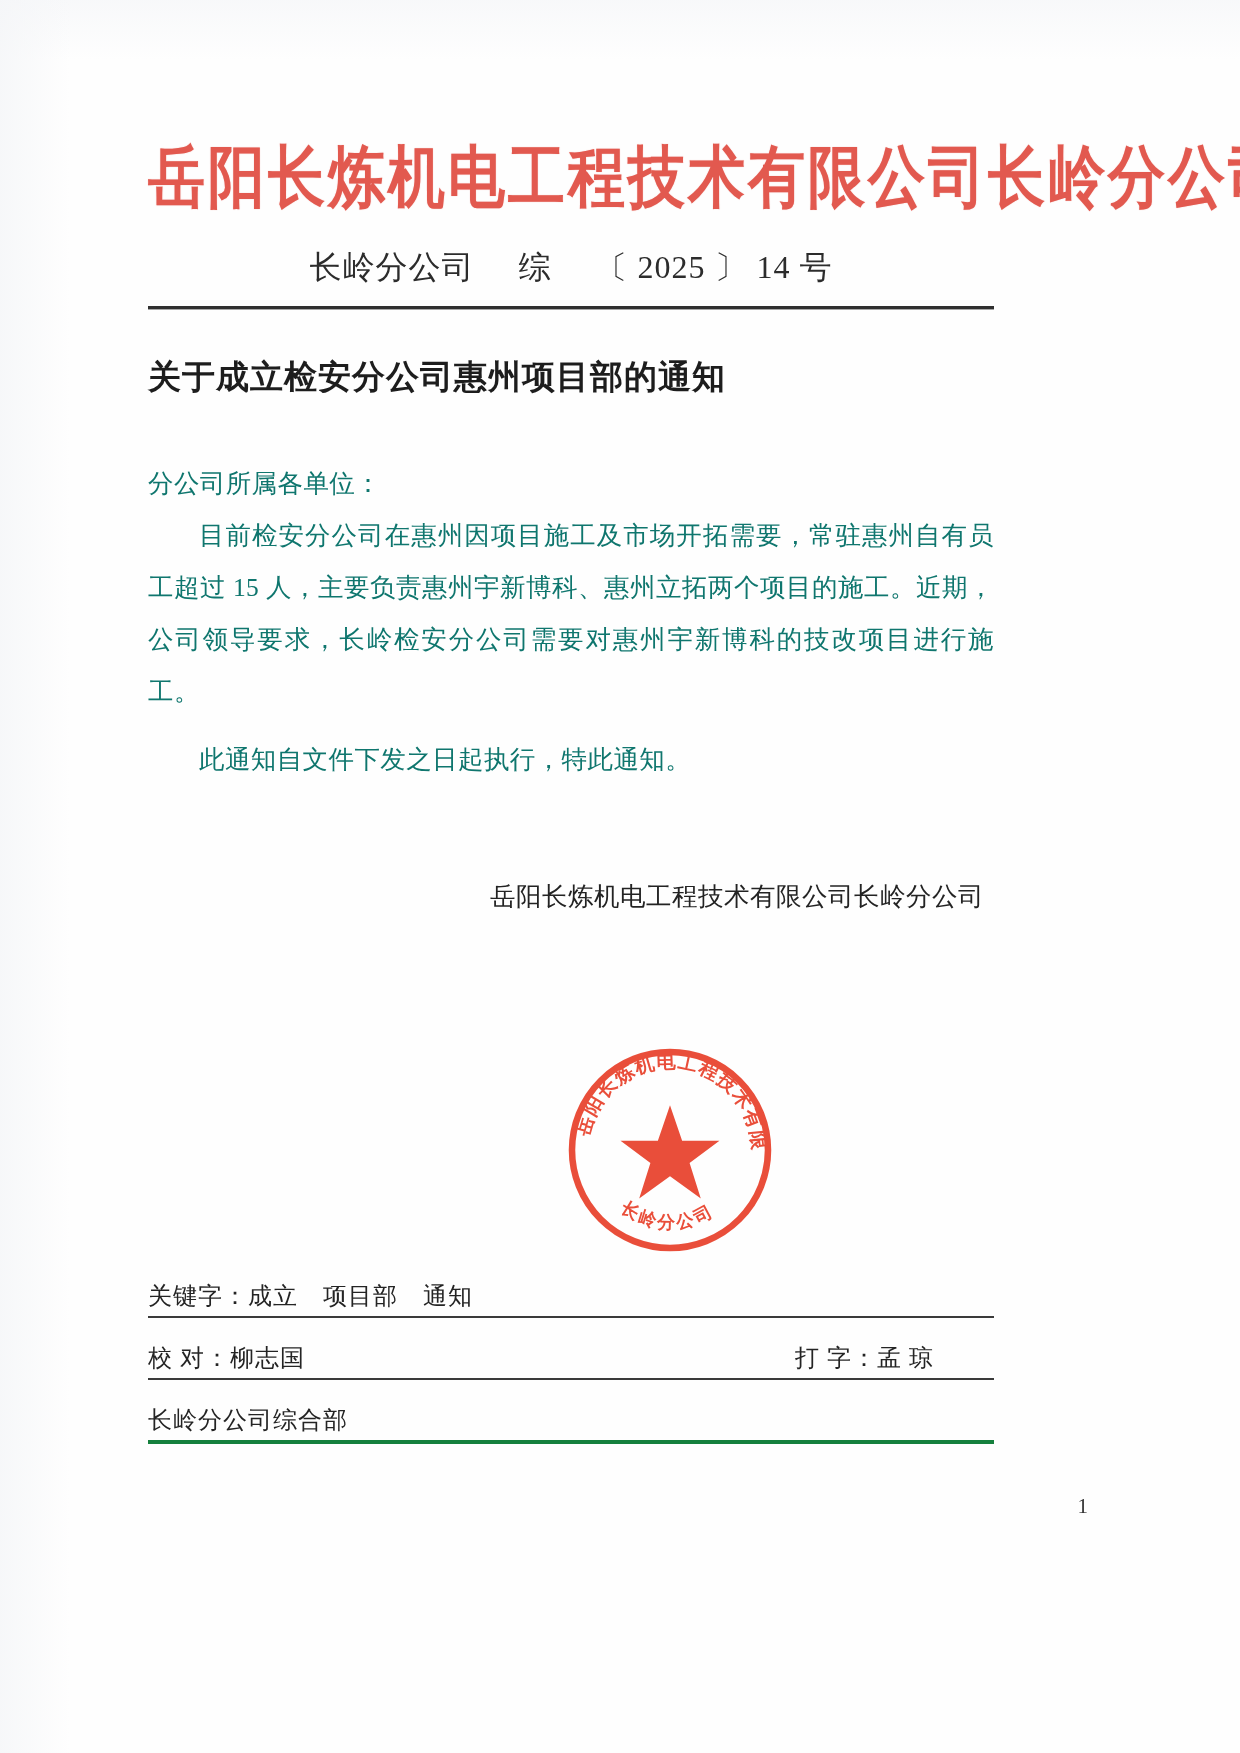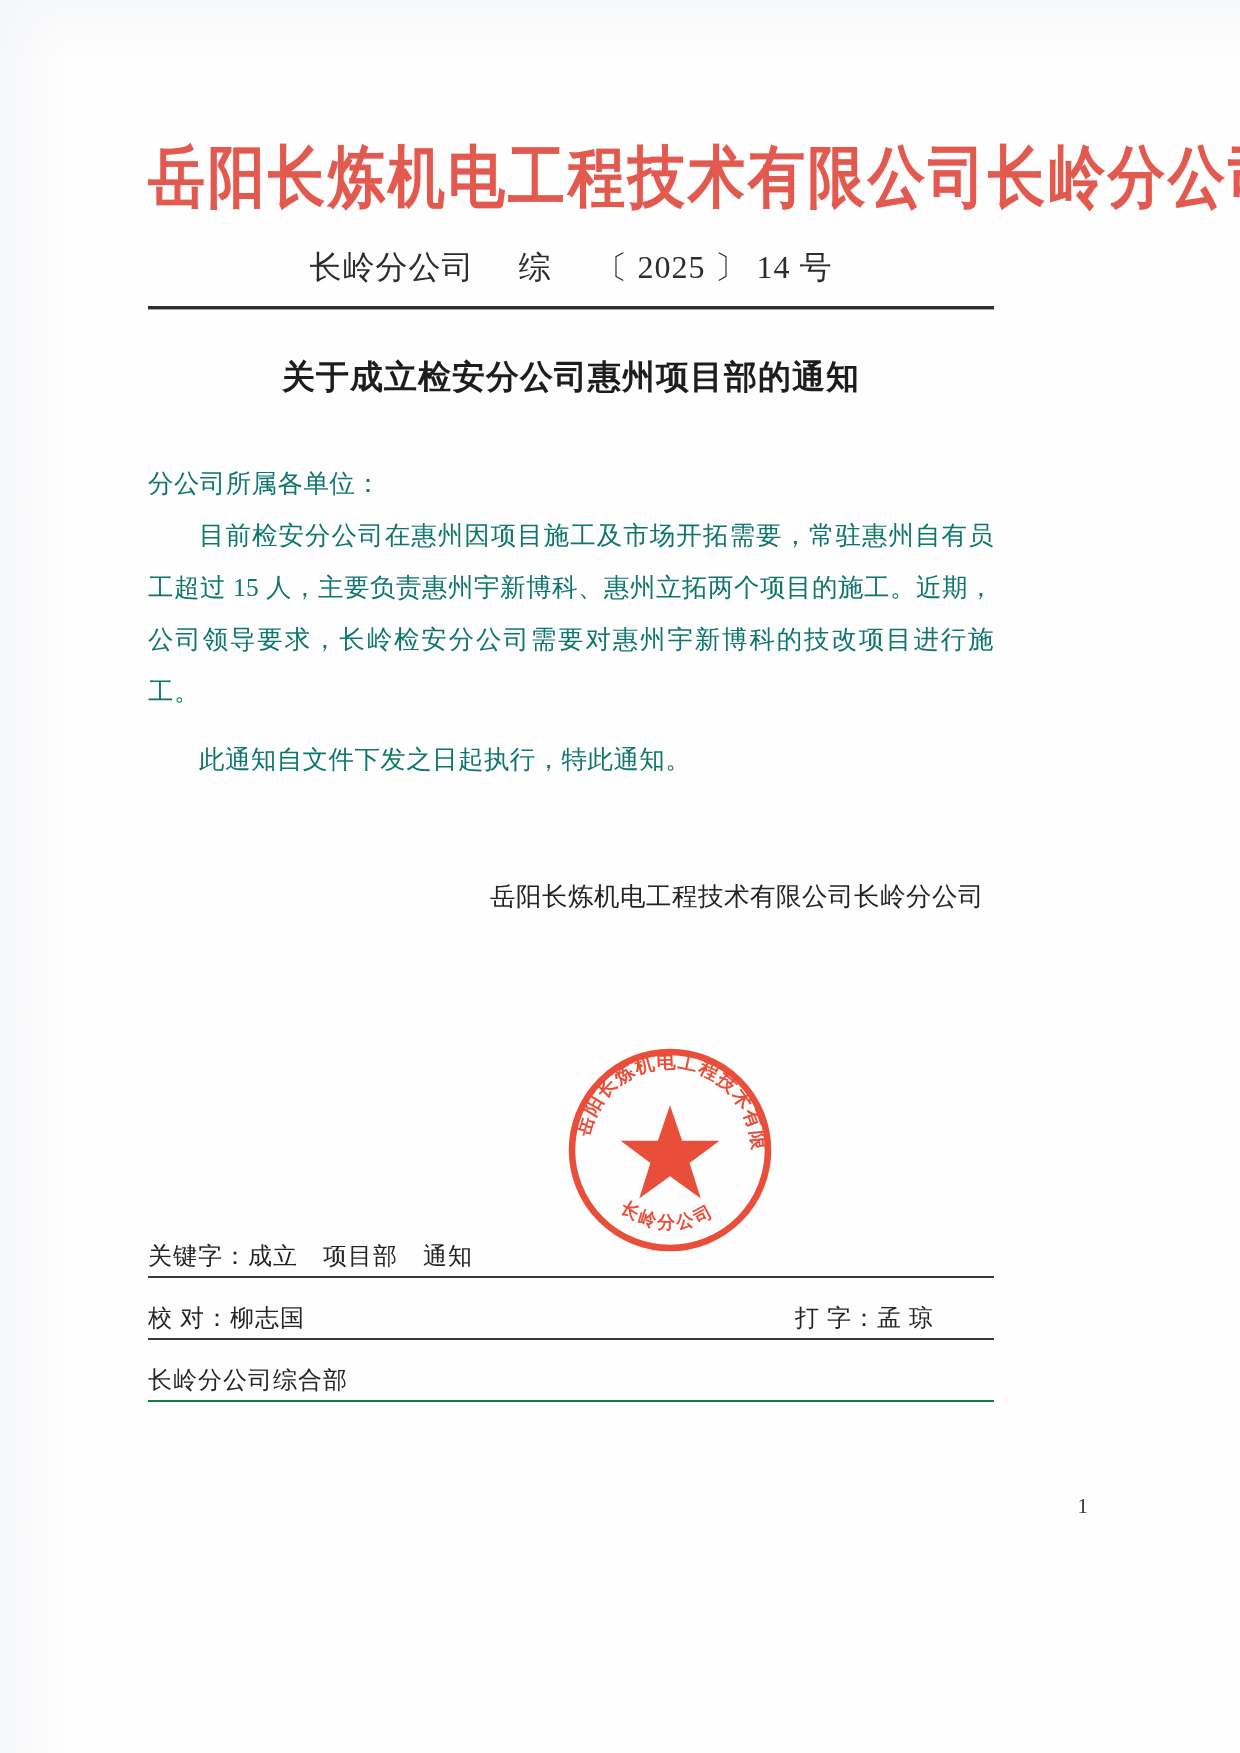--- a/index.html
+++ b/index.html
@@ -64,21 +64,20 @@
   .red-rule {
     margin-top: 16px;
     height: 3px;
     background: #2f2f2f;
     box-shadow: 0 1px 0 rgba(60,60,60,0.45);
   }
 
   
   .doc-title {
     margin-top: 46px;
-    text-align: center;
     font-size: 33px;
     font-weight: bold;
     color: #1d1d1d;
     letter-spacing: 1px;
   }
 
   
   .body-block {
     margin-top: 58px;
     font-size: 25.5px;
@@ -114,37 +113,37 @@
     width: 224px;
     height: 224px;
     z-index: 2;
     opacity: 0.92;
   }
 
   
   .footer {
     position: absolute;
     left: 148px;
-    top: 1216px;
+    top: 1256px;
     width: 846px;
     font-size: 24px;
     color: #242424;
   }
   .f-row {
     position: relative;
     height: 56px;
     border-bottom: 2px solid #3a3a3a;
     display: flex;
     align-items: flex-end;
     justify-content: space-between;
     padding-bottom: 4px;
   }
   .f-row .left  { white-space: nowrap; letter-spacing: 1px; }
   .f-row .right { white-space: nowrap; letter-spacing: 1px; padding-right: 60px; margin-top: 48px; }
-  .f-row.last { border-bottom: 2px solid #15803d; }
+  .f-row.last { border-bottom: 4px solid #15803d; }
 
   .page-num {
     position: absolute;
     right: 152px;
     top: 1494px;
     font-size: 21px;
     color: #333;
   }
 </style>
 </head>

